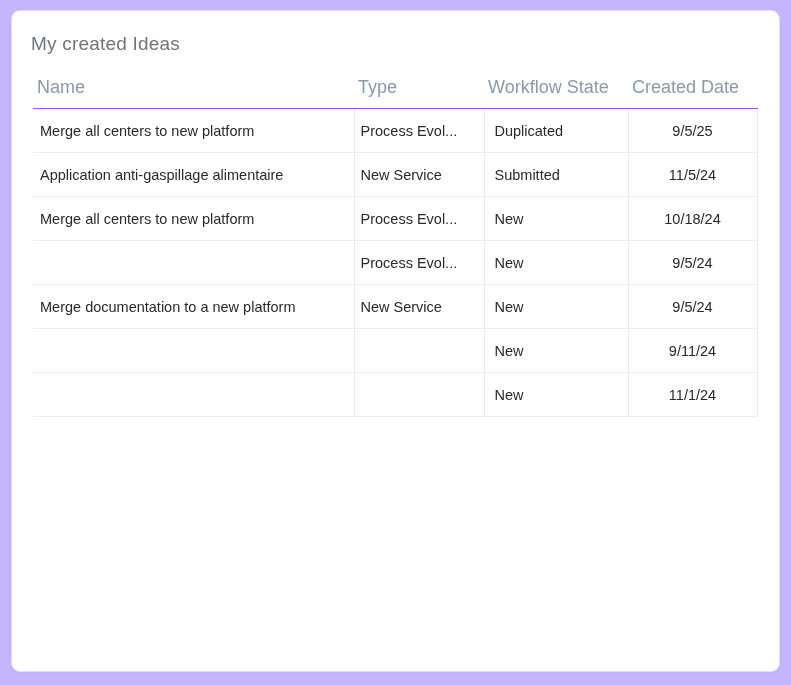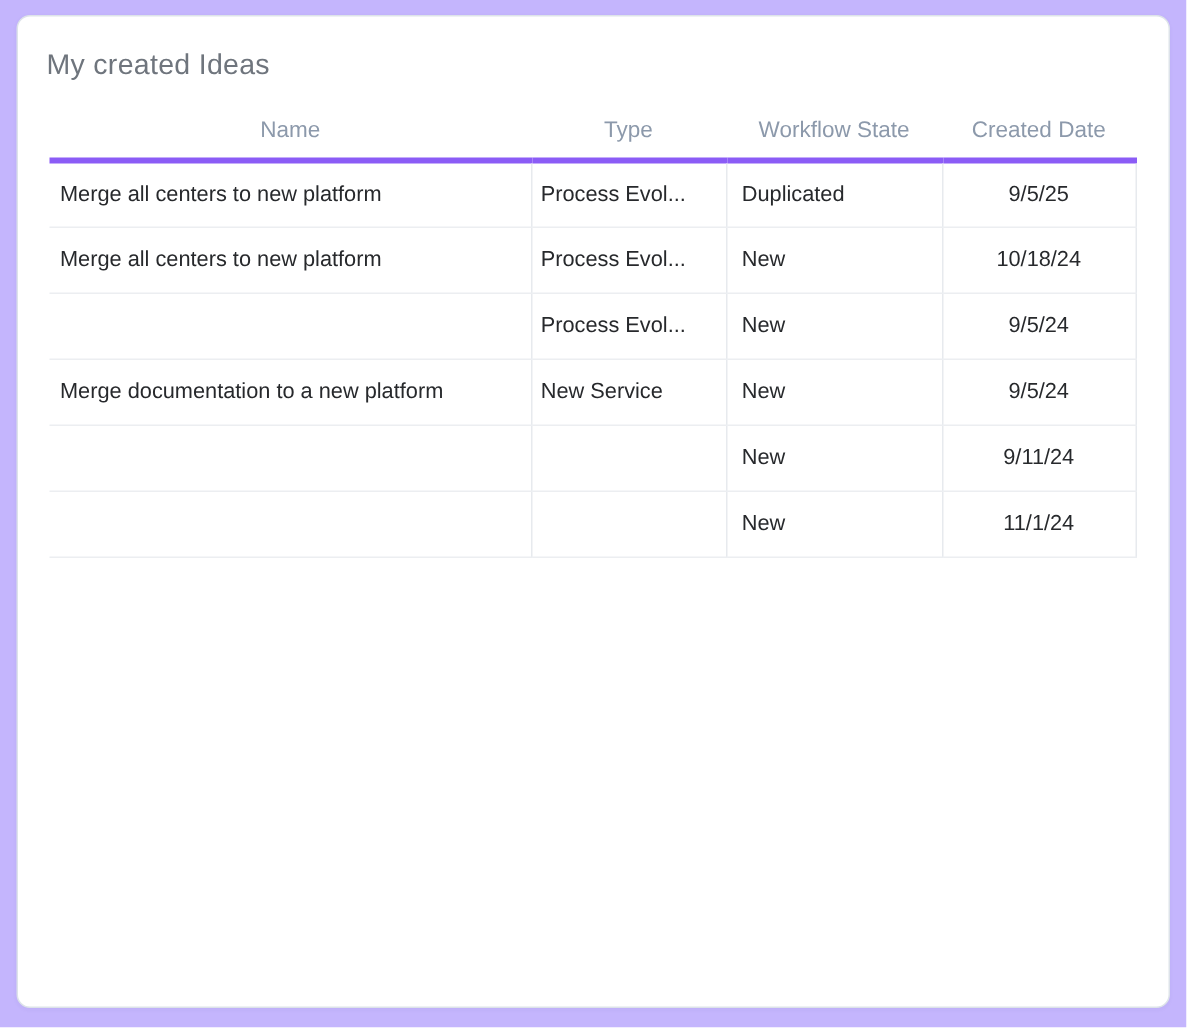--- a/index.html
+++ b/index.html
@@ -39,25 +39,25 @@
   }
   table.ideas-table {
     border-collapse: collapse;
     table-layout: fixed;
     width: 724px;
     margin-left: 3px;
   }
   .ideas-table th {
     height: 30px;
     padding: 0 4px 10px 4px;
-    font-size: 15px;
+    font-size: 18px;
     font-weight: 400;
     color: #8c99ab;
-    text-align: center;
-    border-bottom: 4px solid #8b5cf6;
+    text-align: left;
+    border-bottom: 1px solid #8b5cf6;
     vertical-align: middle;
     white-space: nowrap;
     overflow: hidden;
   }
   .ideas-table td {
     height: 44px;
     font-size: 14.5px;
     color: #27292c;
     border-bottom: 1px solid #ecEEF1;
     border-right: 1px solid #e7eaee;
@@ -95,20 +95,26 @@
       </thead>
       <tbody>
 
       <tr>
             <td class="col-name">Merge all centers to new platform</td>
             <td class="col-type">Process Evol...</td>
             <td class="col-workflow_state">Duplicated</td>
             <td class="col-created_date">9/5/25</td>
           </tr>
           <tr>
+            <td class="col-name">Application anti-gaspillage alimentaire</td>
+            <td class="col-type">New Service</td>
+            <td class="col-workflow_state">Submitted</td>
+            <td class="col-created_date">11/5/24</td>
+          </tr>
+          <tr>
             <td class="col-name">Merge all centers to new platform</td>
             <td class="col-type">Process Evol...</td>
             <td class="col-workflow_state">New</td>
             <td class="col-created_date">10/18/24</td>
           </tr>
           <tr>
             <td class="col-name"></td>
             <td class="col-type">Process Evol...</td>
             <td class="col-workflow_state">New</td>
             <td class="col-created_date">9/5/24</td>

